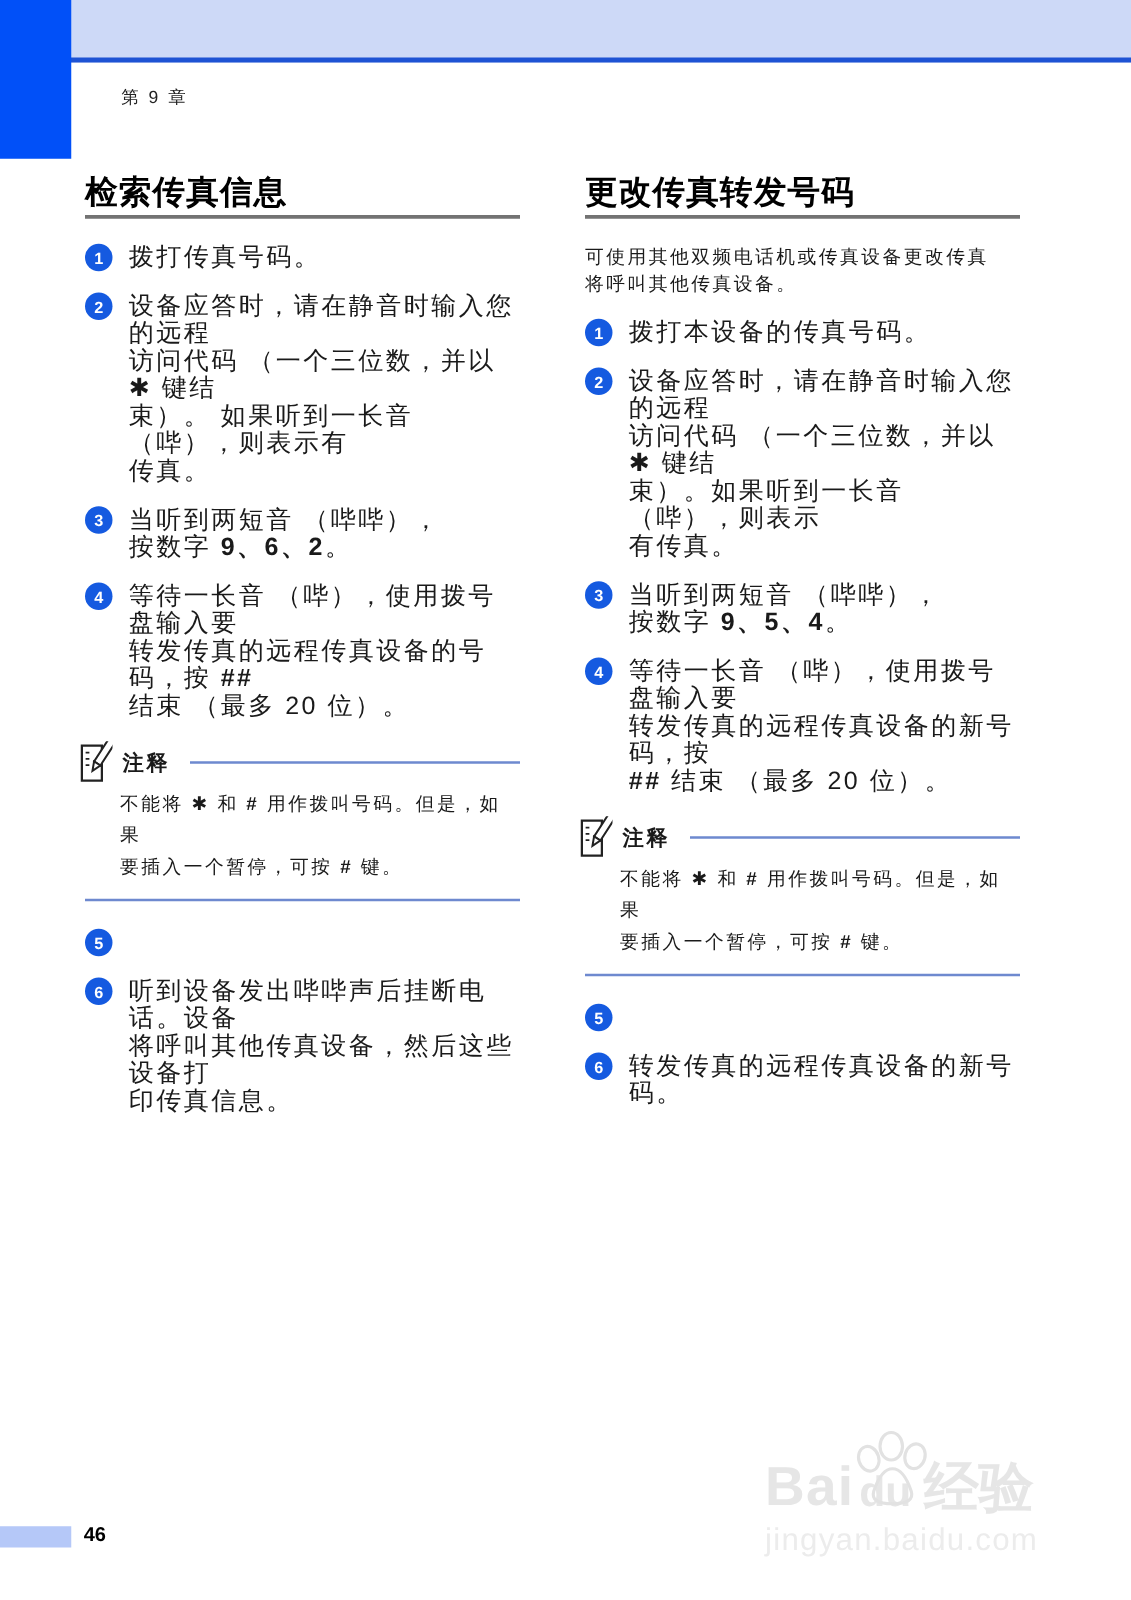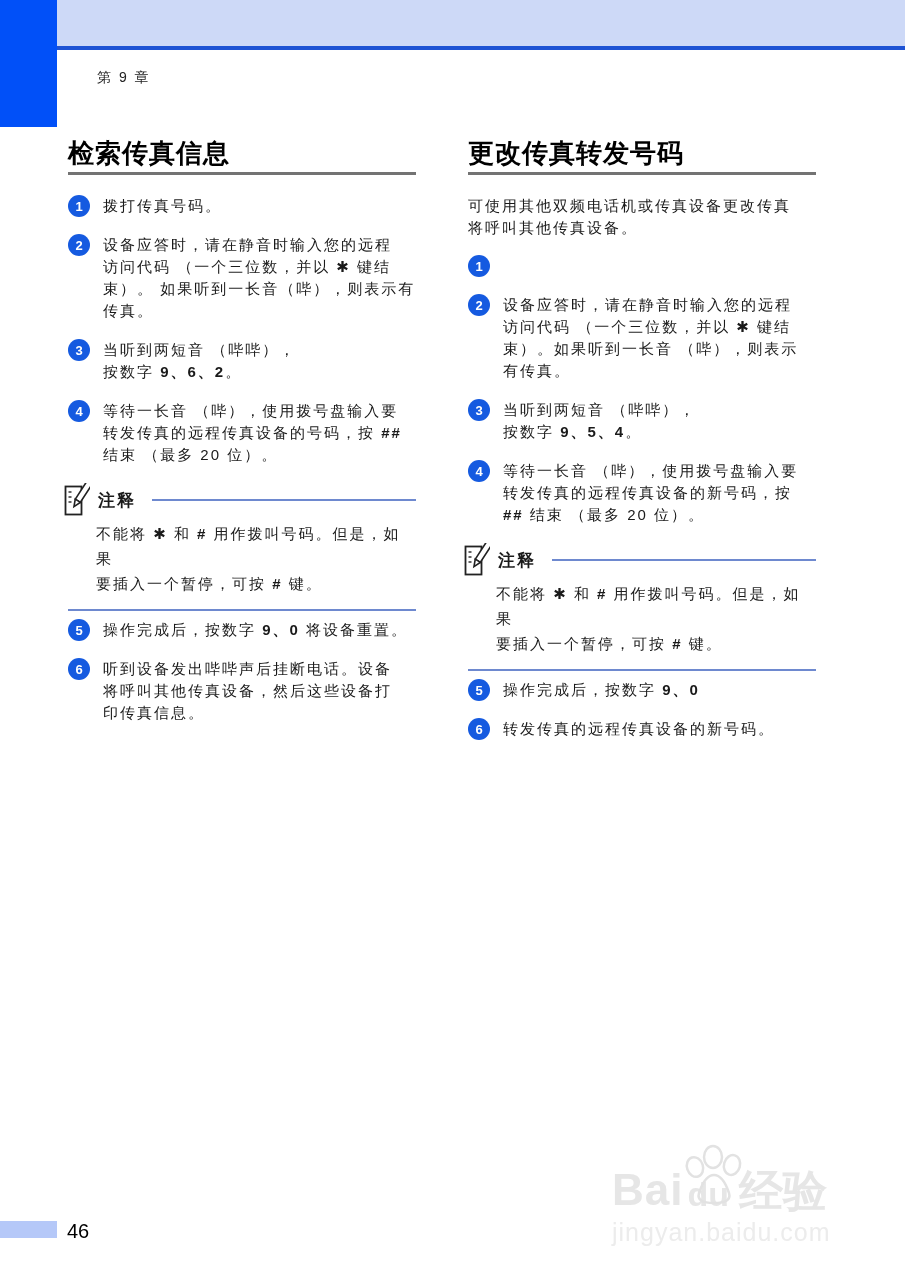--- a/index.html
+++ b/index.html
@@ -39,43 +39,43 @@
     white-space:pre-line;margin:0 0 16px 0;
   }
   .step{display:flex;align-items:flex-start;margin-bottom:17px;}
   .badge{
     flex:0 0 22px;width:22px;height:22px;border-radius:50%;
     background:#155ae0;color:#fff;font-weight:bold;font-size:13px;
     display:flex;align-items:center;justify-content:center;
     margin-right:13px;
   }
   .step-text{
-    font-size:15px;line-height:22px;letter-spacing:2px;
+    font-size:20px;line-height:22px;letter-spacing:2px;
     white-space:pre-line;flex:1;
   }
   .seg-b{font-weight:700;}
   
-  .note{margin:4px 0 8px 0;}
+  .note{margin:4px 0 22px 0;}
   .note-head{display:flex;align-items:center;}
   .note-icon{flex:0 0 26px;height:34px;margin-right:8px;margin-left:-4px;}
   .note-label{font-size:17px;font-weight:bold;letter-spacing:2px;}
   .note-rule{flex:1;height:2px;background:#6e89cf;margin-left:16px;}
   .note-text{
     font-size:15px;line-height:25px;letter-spacing:2px;
     white-space:pre-line;padding-left:28px;margin-top:4px;
   }
   .note-endrule{height:2px;background:#6e89cf;margin-top:13px;}
   
   .footer-tab{
     position:absolute;left:0;top:1221px;width:57px;height:17px;
     background:#b5c8f8;
   }
   .page-number{
     position:absolute;left:67px;top:1220px;
-    font-size:20px;font-weight:normal;color:#000;
+    font-size:16px;font-weight:bold;color:#000;
   }
   
   .watermark{
     position:absolute;left:612px;top:1148px;width:280px;
     color:#e6e6e6;user-select:none;
   }
   .wm-row{display:flex;align-items:flex-end;height:62px;}
   .wm-bai{font-size:44px;font-weight:bold;line-height:40px;letter-spacing:1px;}
   .wm-du-wrap{position:relative;margin-left:4px;}
   .wm-paw{position:absolute;left:-8px;top:-36px;}
@@ -133,37 +133,37 @@
       <span class="note-label">注释</span>
       <span class="note-rule"></span>
     </div>
     <div class="note-text"><span>不能将 </span><span class="seg-b">✱</span><span> 和 </span><span class="seg-b">#</span><span> 用作拨叫号码。但是，如果
 要插入一个暂停，可按 </span><span class="seg-b">#</span><span> 键。</span></div>
     <div class="note-endrule"></div>
   </div>
 
   <div class="step">
     <span class="badge">5</span>
-    <span class="step-text"><span>操作完成后，按数字 </span><span class="seg-b">9、0</span><span> 将设备重置。</span></span>
   </div>
   <div class="step">
     <span class="badge">6</span>
     <span class="step-text"><span>听到设备发出哔哔声后挂断电话。设备
 将呼叫其他传真设备，然后这些设备打
 印传真信息。</span></span>
   </div>
 </div>
 
 <div class="col col-right">
   <h2 class="section-heading">更改传真转发号码</h2>
   <p class="intro">可使用其他双频电话机或传真设备更改传真
 将呼叫其他传真设备。</p>
 
   <div class="step">
     <span class="badge">1</span>
+    <span class="step-text"><span>拨打本设备的传真号码。</span></span>
   </div>
   <div class="step">
     <span class="badge">2</span>
     <span class="step-text"><span>设备应答时，请在静音时输入您的远程
 访问代码 （一个三位数，并以 ✱ 键结
 束）。如果听到一长音 （哔），则表示
 有传真。</span></span>
   </div>
   <div class="step">
     <span class="badge">3</span>
@@ -194,21 +194,20 @@
       <span class="note-label">注释</span>
       <span class="note-rule"></span>
     </div>
     <div class="note-text"><span>不能将 </span><span class="seg-b">✱</span><span> 和 </span><span class="seg-b">#</span><span> 用作拨叫号码。但是，如果
 要插入一个暂停，可按 </span><span class="seg-b">#</span><span> 键。</span></div>
     <div class="note-endrule"></div>
   </div>
 
   <div class="step">
     <span class="badge">5</span>
-    <span class="step-text"><span>操作完成后，按数字 </span><span class="seg-b">9、0</span></span>
   </div>
   <div class="step">
     <span class="badge">6</span>
     <span class="step-text"><span>转发传真的远程传真设备的新号码。</span></span>
   </div>
 </div>
 
 <div class="footer-tab"></div>
 <div class="page-number">46</div>
 

